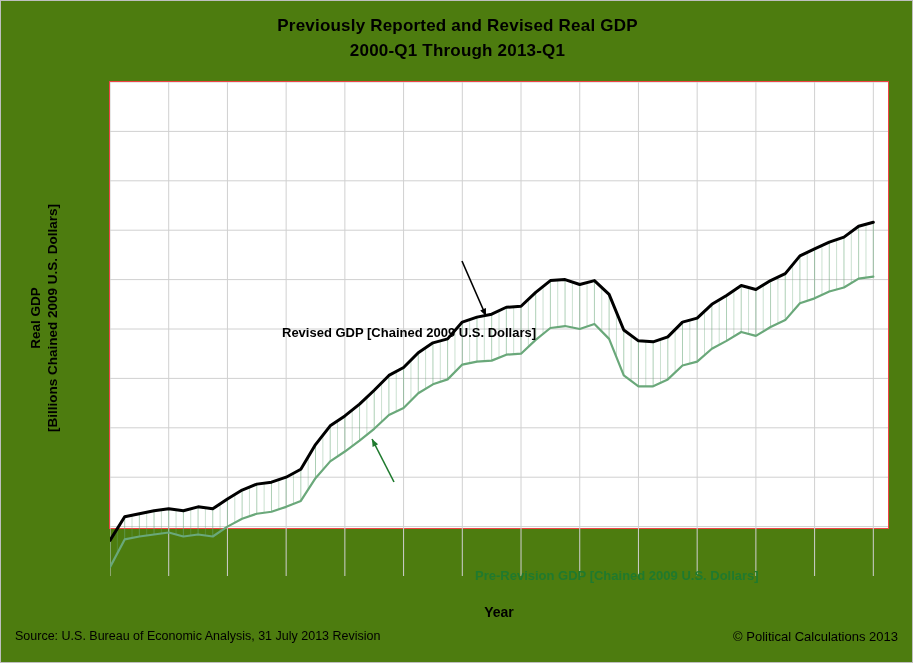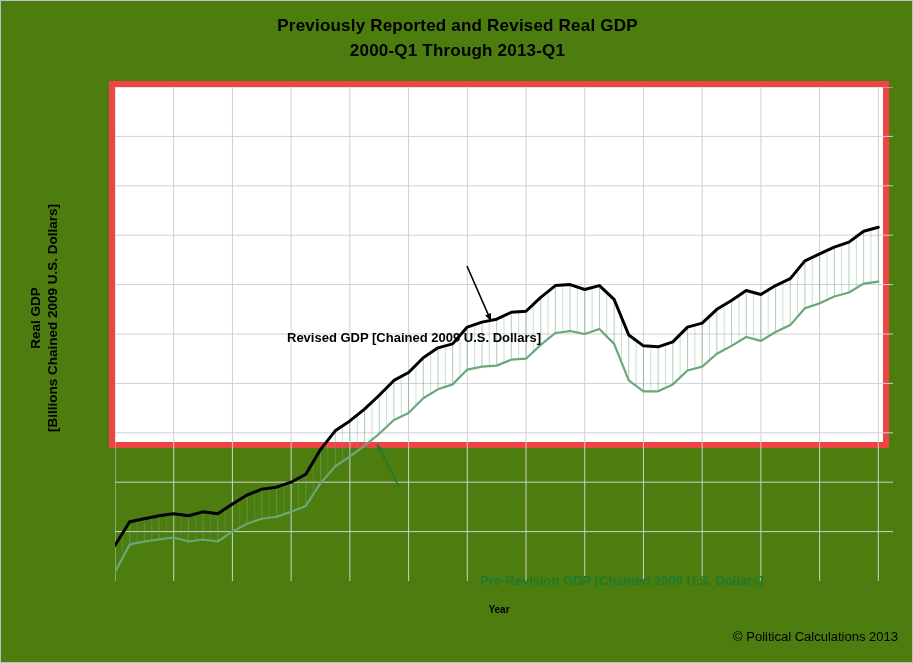--- a/index.html
+++ b/index.html
@@ -35,22 +35,22 @@
     font-weight: bold;
     line-height: 25px;
     letter-spacing: 0.2px;
   }
   
   #plot-frame {
     position: absolute;
     left: 108px;
     top: 80px;
     width: 780px;
-    height: 367px;
-    border: 6px solid #ef4444;
+    height: 448px;
+    border: 1px solid #ef4444;
     background: #ffffff;
     box-sizing: border-box;
   }
   #grid-svg, #series-svg {
     position: absolute;
     left: 0;
     top: 0;
   }
   
   .ytick {
@@ -84,21 +84,21 @@
     top: 582px;
     width: 780px;
     height: 18px;
   }
   #xaxis-title {
     position: absolute;
     left: 108px;
     top: 603px;
     width: 780px;
     text-align: center;
-    font-size: 10px;
+    font-size: 14px;
     font-weight: bold;
   }
   #yaxis-title {
     position: absolute;
     left: -205px;
     top: 300px;
     width: 496px;
     text-align: center;
     transform: rotate(-90deg);
     font-size: 13.5px;
@@ -302,15 +302,16 @@
     <div class="annot" id="annot-prerevision">Pre-Revision GDP [Chained 2009 U.S. Dollars]</div>
   </div>
 
   <div id="xaxis-title">Year</div>
 
   <div id="yaxis-title">
     <span class="l1">Real GDP</span>
     <span class="l2">[Billions Chained 2009 U.S. Dollars]</span>
   </div>
 
+  <div id="footer-left">Source: U.S. Bureau of Economic Analysis, 31 July 2013 Revision</div>
   <div id="footer-right">© Political Calculations 2013</div>
 
 </div>
 
 </body></html>

